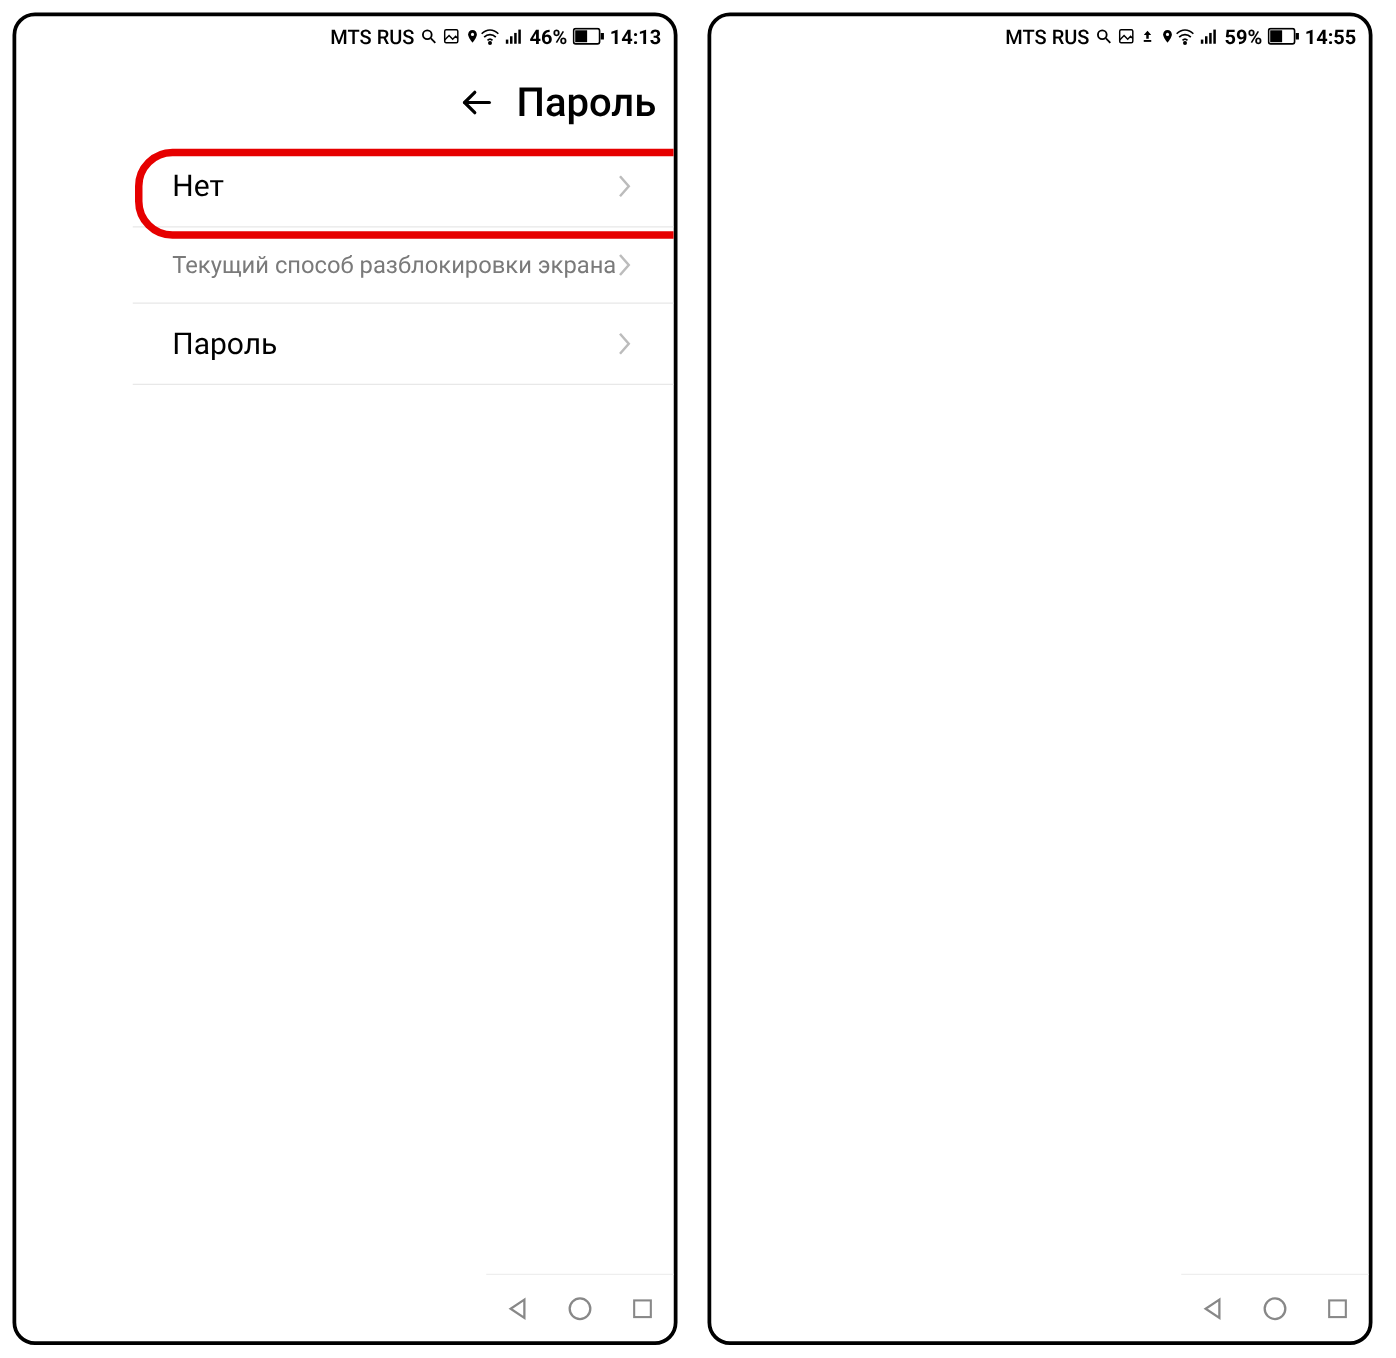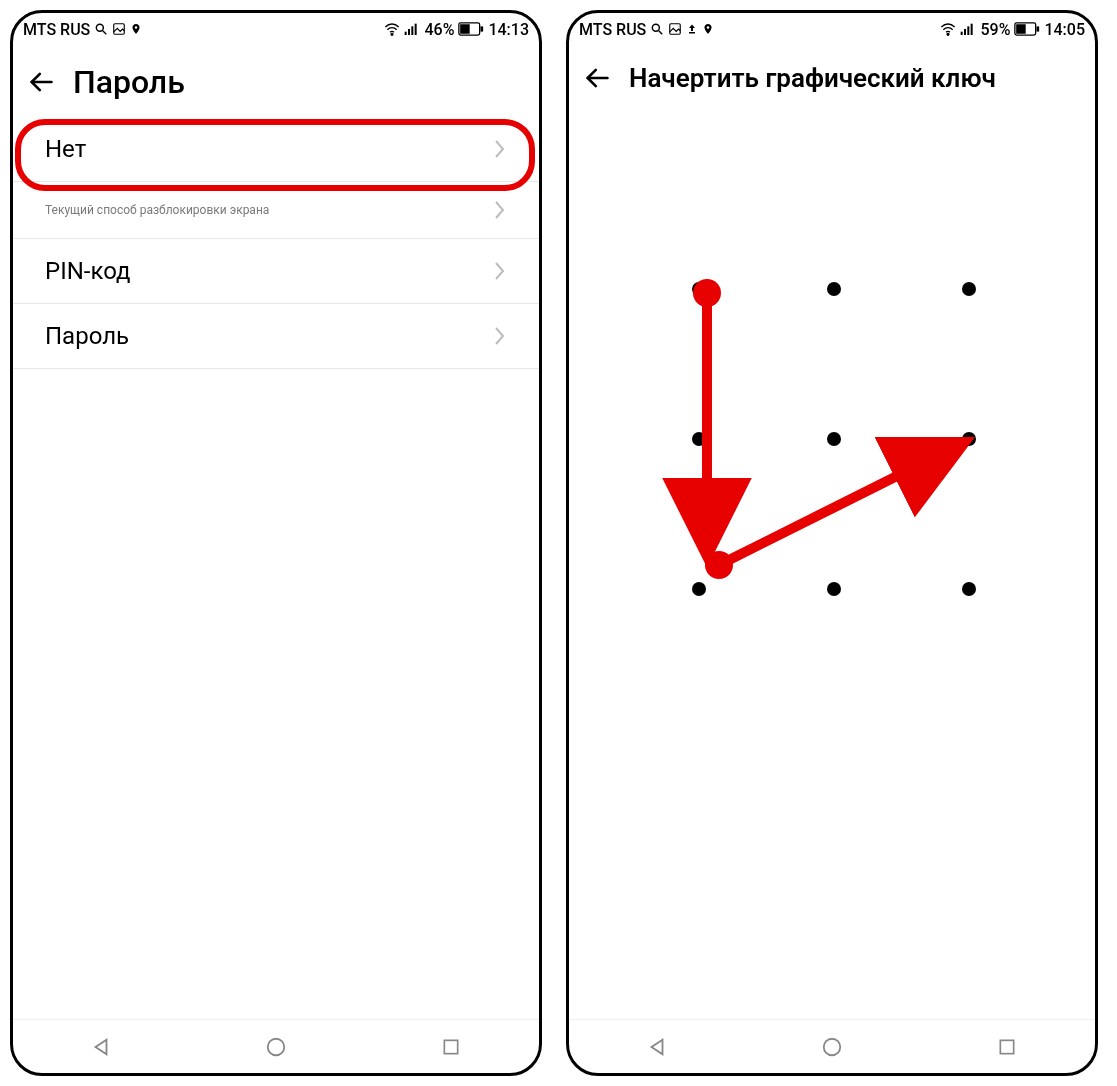--- a/index.html
+++ b/index.html
@@ -7,39 +7,40 @@
     background: #fff;
     font-family: -apple-system, BlinkMacSystemFont, "Segoe UI", Roboto, Arial, sans-serif;
     display: flex;
     gap: 24px;
     padding: 10px;
   }
   .phone {
     width: 532px;
     height: 1066px;
     border: 3px solid #000;
-    border-radius: 32px;
+    border-radius: 18px;
     background: #fff;
     display: flex;
     flex-direction: column;
     overflow: hidden;
     position: relative;
+    align-items: flex-end;
   }
   .statusbar {
     height: 32px;
     display: flex;
     align-items: center;
     justify-content: space-between;
     padding: 0 10px;
     font-size: 16px;
     color: #000;
     font-weight: 500;
   }
   .statusbar .left { display: flex; align-items: center; gap: 4px; }
-  .statusbar .right { display: flex; align-items: center; gap: 4px; }
+  .statusbar .right { display: flex; align-items: center; gap: 4px; font-weight: bold; }
   .ico { display: inline-flex; }
   .header {
     display: flex;
     align-items: center;
     gap: 18px;
     padding: 18px 14px 16px 14px;
   }
   .back-arrow { width: 28px; height: 28px; display:flex; align-items:center; justify-content:center; cursor:pointer;}
   .header h1 {
     font-size: 32px;
@@ -51,21 +52,21 @@
   .list-item {
     display: flex;
     align-items: center;
     justify-content: space-between;
     padding: 18px 32px;
     border-bottom: 1px solid #e8e8e8;
     cursor: pointer;
   }
   .list-item .txt { display:flex; flex-direction:column; gap:4px;}
   .list-item .title { font-size: 24px; color: #000; }
-  .list-item .sub { font-size: 12px; color: #7a7a7a; line-height:1.25;}
+  .list-item .sub { font-size: 19px; color: #7a7a7a; line-height:1.25;}
   .chev { color: #bcbcbc; }
   .highlight-ring {
     position: absolute;
     border: 6px solid #e60000;
     border-radius: 30px;
     pointer-events: none;
   }
   .pattern-area {
     position: relative;
     width: 100%;
@@ -173,30 +174,20 @@
       <div class="txt">
         <span class="sub">Текущий способ разблокировки экрана</span>
       </div>
       <span class="chev">
         <svg width="14" height="20" viewBox="0 0 12 20" fill="none" stroke="#bcbcbc" stroke-width="2">
             <polyline points="2 2 9 10 2 18"></polyline>
           </svg>
       </span>
     </div>
 
-    <div class="list-item">
-      <div class="txt">
-        <span class="title">PIN-код</span>
-      </div>
-      <span class="chev">
-        <svg width="14" height="20" viewBox="0 0 12 20" fill="none" stroke="#bcbcbc" stroke-width="2">
-            <polyline points="2 2 9 10 2 18"></polyline>
-          </svg>
-      </span>
-    </div>
 
     <div class="list-item">
       <div class="txt">
         <span class="title">Пароль</span>
       </div>
       <span class="chev">
         <svg width="14" height="20" viewBox="0 0 12 20" fill="none" stroke="#bcbcbc" stroke-width="2">
             <polyline points="2 2 9 10 2 18"></polyline>
           </svg>
       </span>
@@ -269,33 +260,24 @@
           </svg>
       </span>
       <span>59%</span>
       <span class="ico">
         <svg width="26" height="14" viewBox="0 0 30 16">
             <rect x="1" y="1" width="24" height="14" rx="2" fill="none" stroke="#000" stroke-width="1.5"></rect>
             <rect x="2.5" y="2.5" width="11" height="11" fill="#000"></rect>
             <rect x="26" y="5" width="3" height="6" fill="#000"></rect>
           </svg>
       </span>
-      <span>14:05</span>
-    </div>
-  </div>
-
-  <div class="header h2">
-    <div class="back-arrow">
-      <svg width="28" height="28" viewBox="0 0 24 24" fill="none" stroke="#000" stroke-width="2.2" stroke-linecap="round" stroke-linejoin="round">
-          <line x1="21" y1="12" x2="4" y2="12"></line>
-          <polyline points="11 5 4 12 11 19"></polyline>
-        </svg>
-    </div>
-    <h1>Начертить графический ключ</h1>
-  </div>
+      <span>14:55</span>
+    </div>
+  </div>
+
 
   <div class="content">
     <div class="pattern-area">
 
       <div class="dot" style="left:130px; top:80px;"></div>
       <div class="dot" style="left:265px; top:80px;"></div>
       <div class="dot" style="left:400px; top:80px;"></div>
       <div class="dot" style="left:130px; top:230px;"></div>
       <div class="dot" style="left:265px; top:230px;"></div>
       <div class="dot" style="left:400px; top:230px;"></div>

